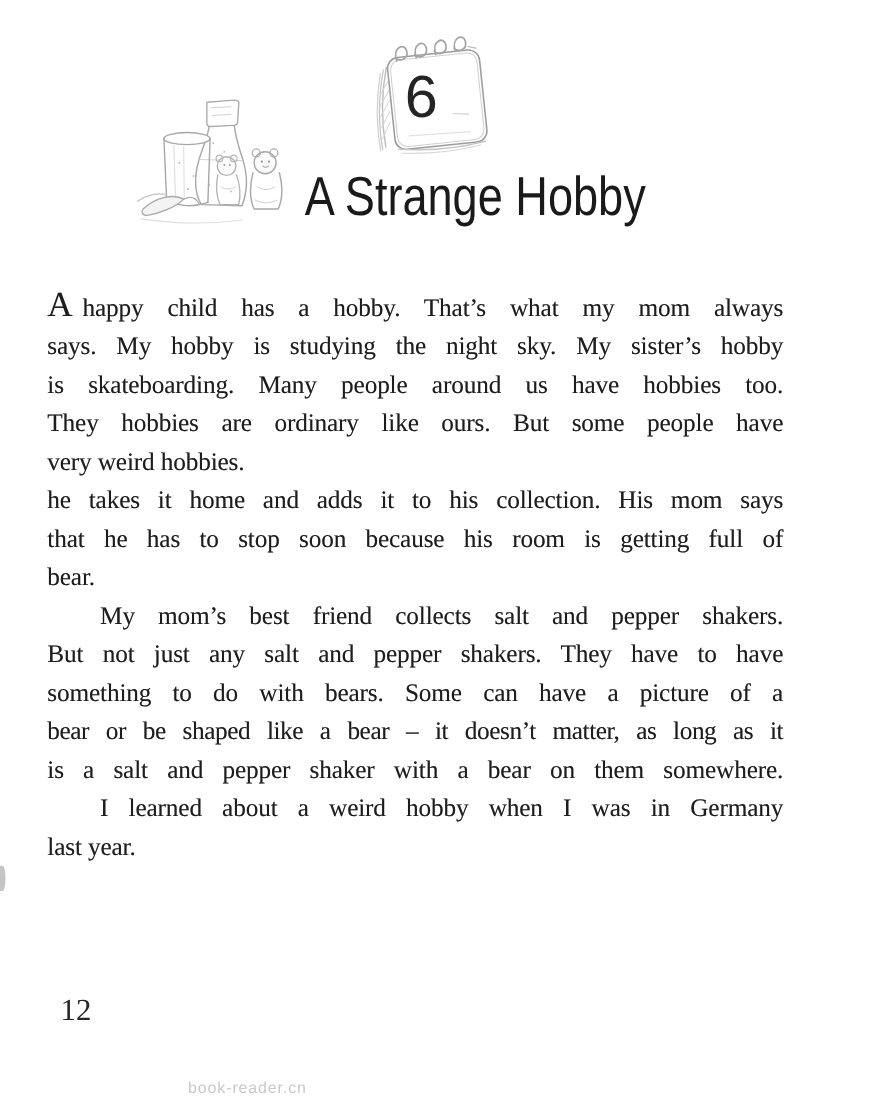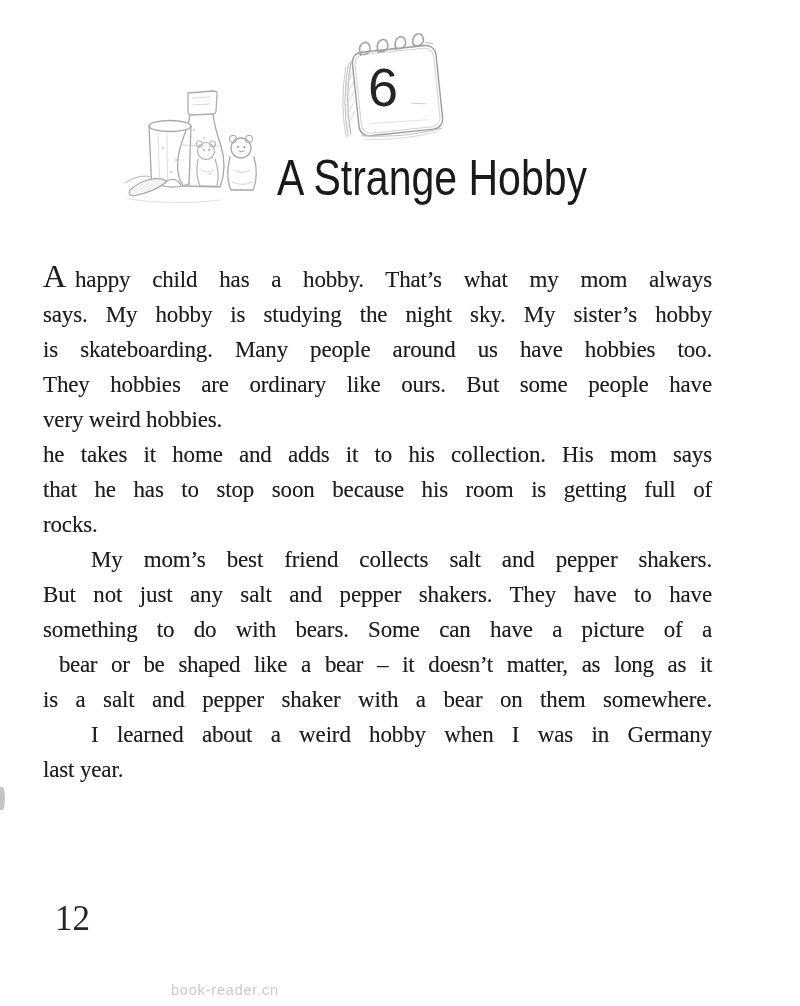--- a/index.html
+++ b/index.html
@@ -15,25 +15,25 @@
   .chapter-num{font-family:"Liberation Sans", sans-serif;font-size:54px;fill:#242424;}
 
   
   .bodytext{position:absolute;left:43px;top:262px;width:669px;
             font-size:23px;line-height:35px;color:#1d1d1d;letter-spacing:-0.15px;
             text-shadow:0 0 0.5px rgba(30,30,30,.45);}
   .line{height:35px;text-align:justify;}
   .line.j::after{content:"";display:inline-block;width:100%;height:0;}
   .line.nj{text-align:left;}
   .ind{text-indent:48px;}
-  .tight{letter-spacing:-0.4px;margin-left:16px;}
+  .tight{letter-spacing:-0.4px;}
   .initial{font-size:32px;line-height:0;margin-right:9px;}
 
   
-  .pagenum{position:absolute;left:55px;top:905px;font-size:35px;line-height:28px;color:#262626;}
+  .pagenum{position:absolute;left:55px;top:905px;font-size:28px;line-height:28px;color:#262626;}
   .watermark{position:absolute;left:171px;top:982px;
              font-family:"Liberation Sans", sans-serif;font-size:14.5px;line-height:16px;
              color:#c9c9c9;letter-spacing:0.8px;}
 
   
   .edge-artifact{position:absolute;left:0;top:787px;width:5px;height:23px;
                  background:#969696;opacity:.55;border-radius:0 50% 50% 0;}
 
   .sk{stroke-linecap:round;stroke-linejoin:round;fill:none;}
 </style>
@@ -117,21 +117,21 @@
 
   <div class="bodytext">
     <div class="line j"><span class="initial">A</span><span>happy child has a hobby. That’s what my mom always</span></div>
     <div class="line j">says. My hobby is studying the night sky. My sister’s hobby</div>
     <div class="line j">is skateboarding. Many people around us have hobbies too.</div>
     <div class="line j">They hobbies are ordinary like ours. But some people have</div>
     <div class="line nj">very weird hobbies.</div>
 
     <div class="line j">he takes it home and adds it to his collection. His mom says</div>
     <div class="line j">that he has to stop soon because his room is getting full of</div>
-    <div class="line nj">rocks.</div>
+    <div class="line nj">bear.</div>
 
     <div class="line j ind">My mom’s best friend collects salt and pepper shakers.</div>
     <div class="line j">But not just any salt and pepper shakers. They have to have</div>
     <div class="line j">something to do with bears. Some can have a picture of a</div>
     <div class="line j tight">bear or be shaped like a bear – it doesn’t matter, as long as it</div>
     <div class="line j">is a salt and pepper shaker with a bear on them somewhere.</div>
 
     <div class="line j ind">I learned about a weird hobby when I was in Germany</div>
     <div class="line nj">last year.</div>
   </div>

